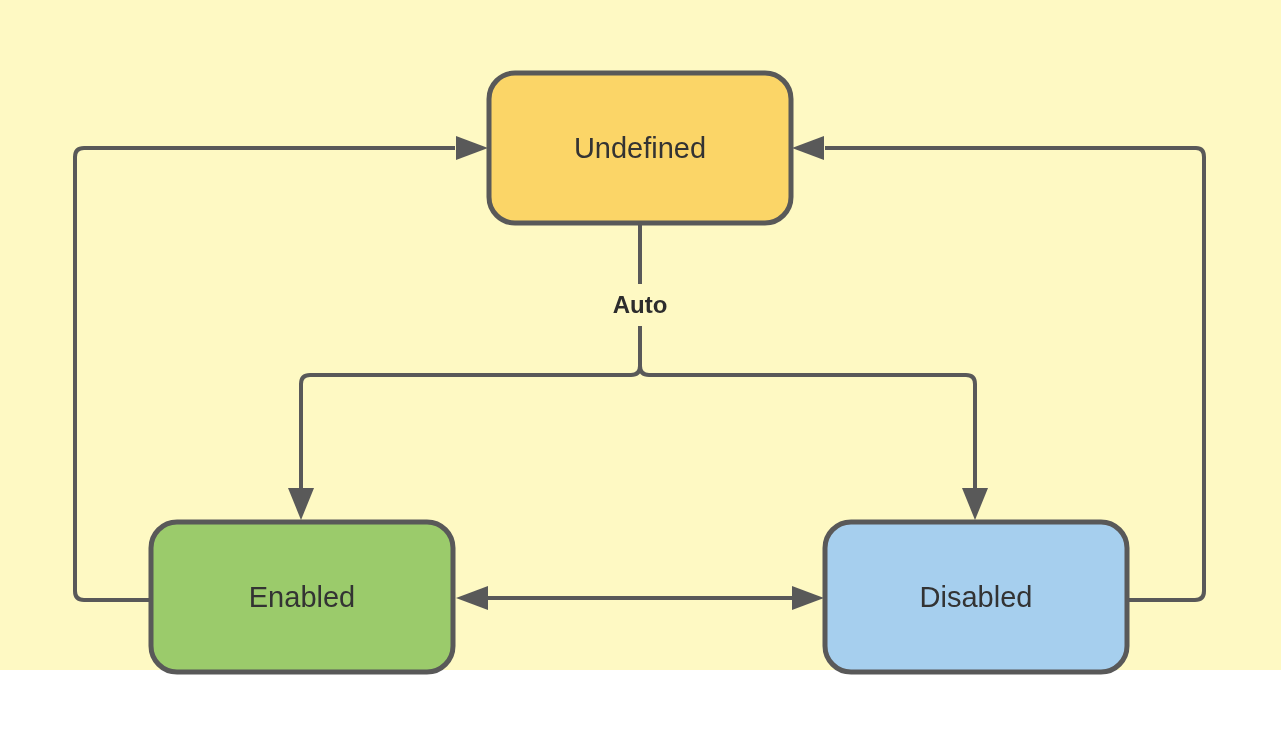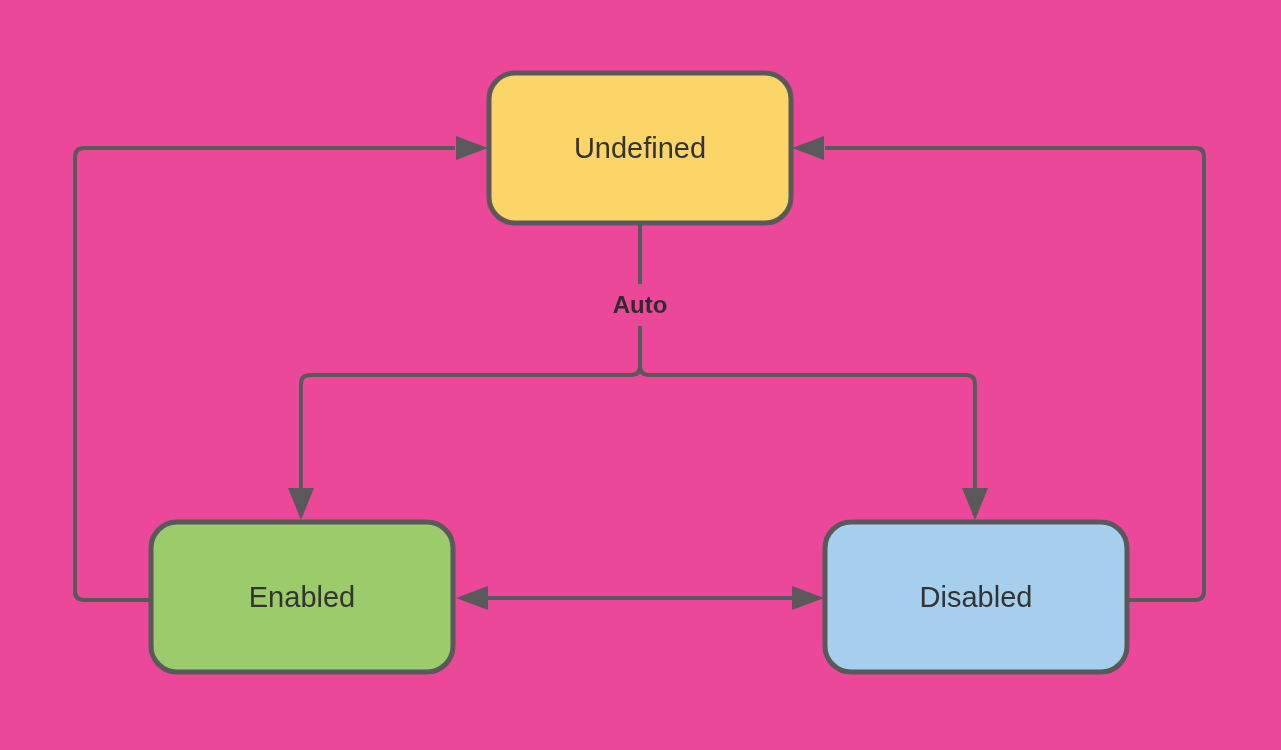--- a/index.html
+++ b/index.html
@@ -7,22 +7,22 @@
     padding: 0;
     background: #ffffff;
     width: 1281px;
     height: 750px;
     overflow: hidden;
     font-family: "Liberation Sans", sans-serif;
   }
   .canvas-wrap {
     position: relative;
     width: 1281px;
-    height: 750px;
-    background: #ec4899;
+    height: 670px;
+    background: #fef9c3;
   }
   svg { display: block; }
   .edge {
     fill: none;
     stroke: #595959;
     stroke-width: 4;
   }
   .node-rect {
     stroke: #595959;
     stroke-width: 5;

